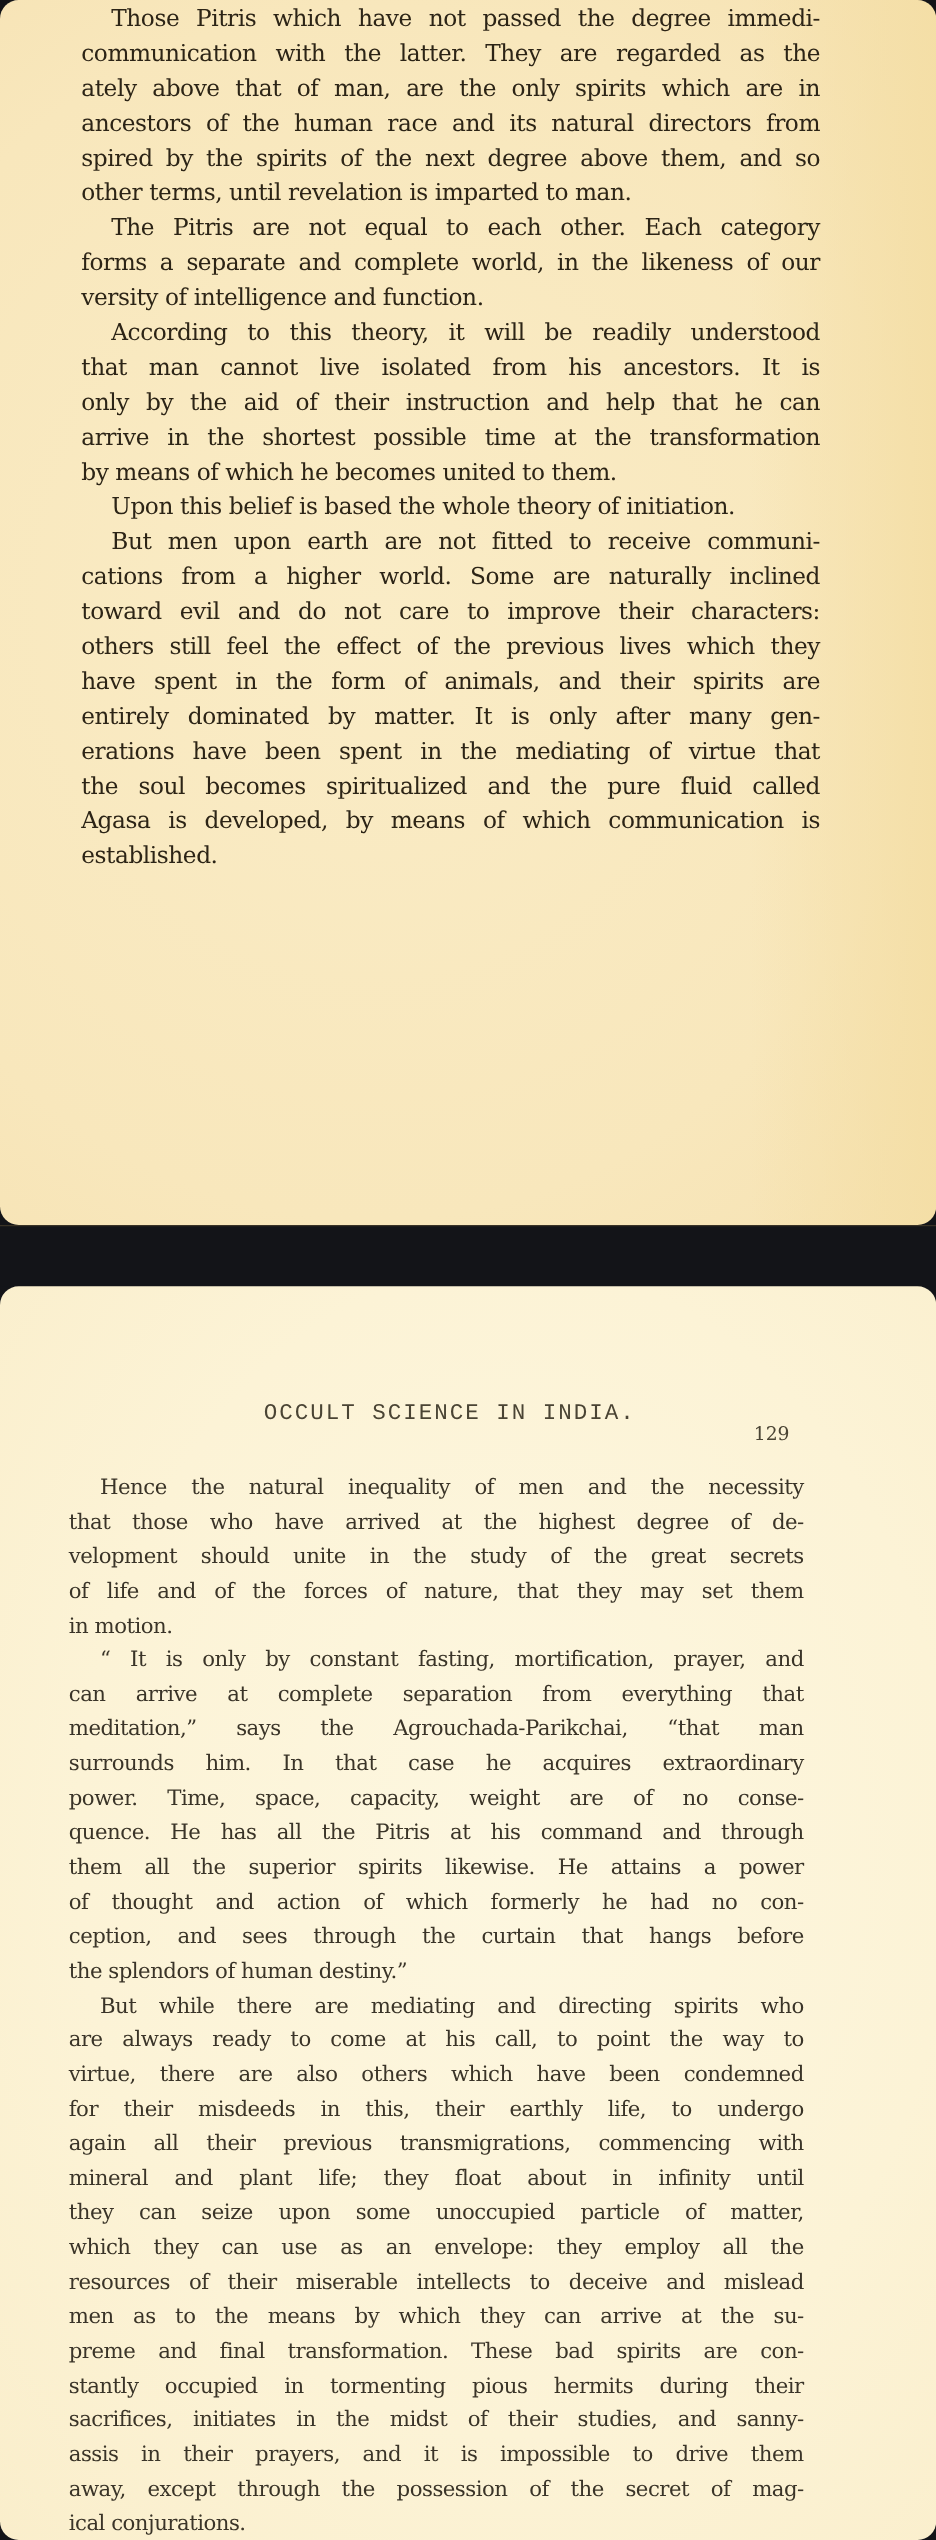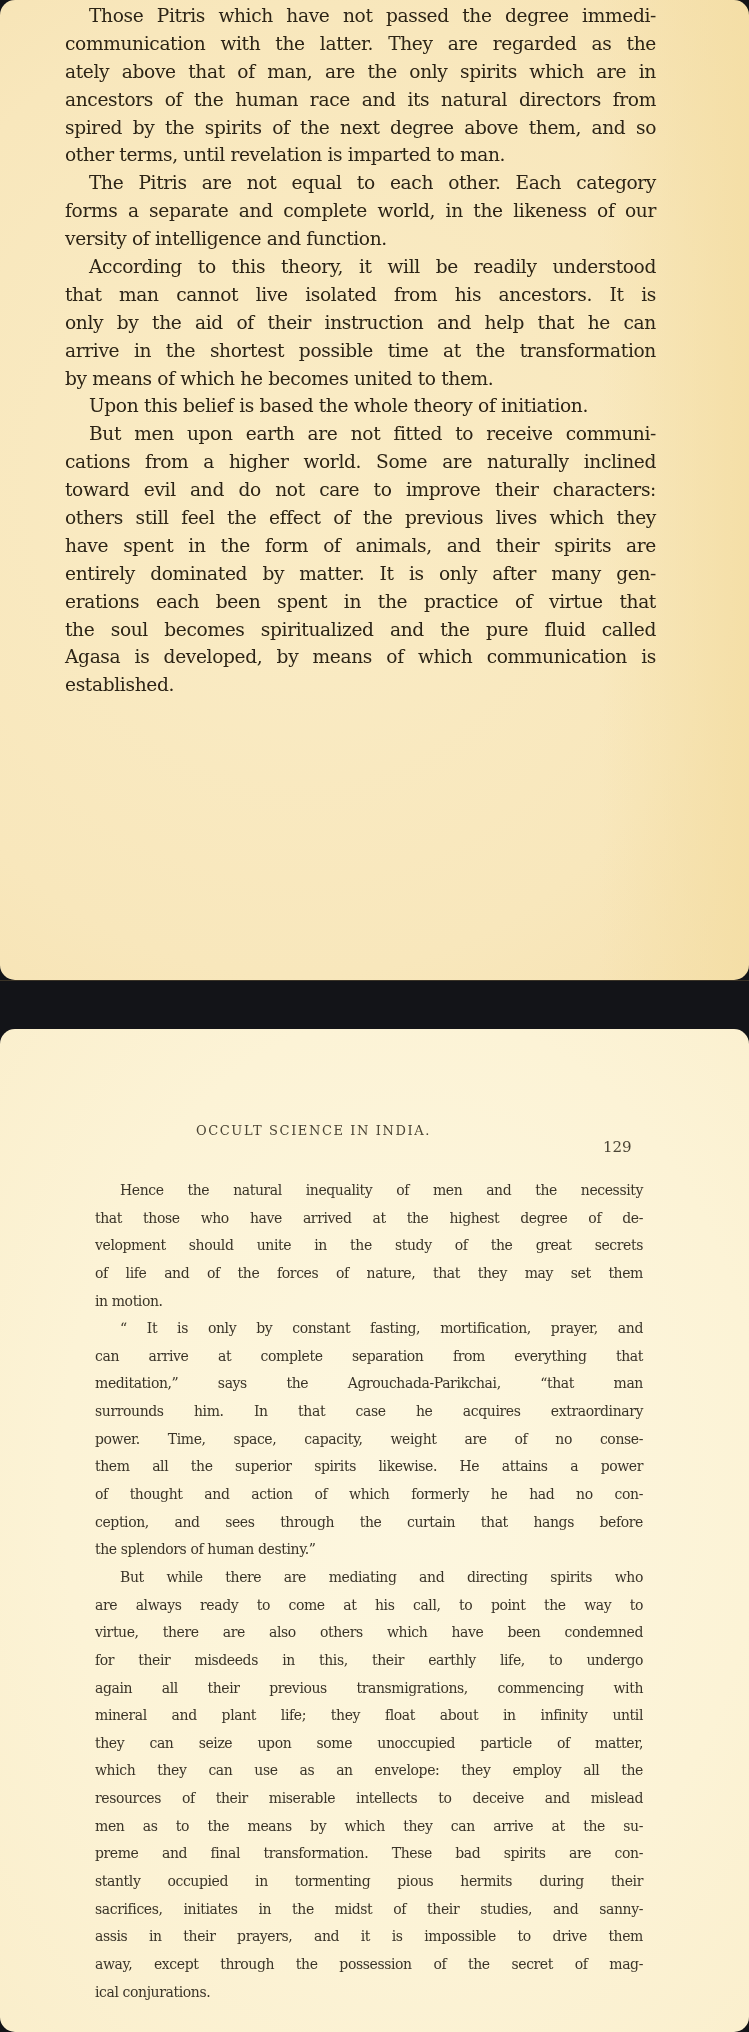--- a/index.html
+++ b/index.html
@@ -61,44 +61,44 @@
       text-align-last: justify;
       font-size: 18.6px;
       letter-spacing: -0.35px;
       word-spacing: 0px;
       height: 27.9px;
       line-height: 27.9px;
     }
     #page-bottom .line {
       height: 27.65px;
       line-height: 27.65px;
-      font-size: 14px;
+      font-size: 17px;
       letter-spacing: -0.4px;
-      margin-left: 40px;
     }
     .line.indent { padding-left: 24px; }
     #page-bottom .line.indent { padding-left: 25px; }
     .line.last { text-align-last: left; }
 
     .running-header {
       position: absolute;
       top: 90px;
       left: 196px;
       width: 442px;
       height: 24px;
       font-family: "DejaVu Serif", "Liberation Serif", serif;
     }
     .running-title {
       position: absolute;
-      left: 0;
+      left: 15px;
       top: 0;
-      font-size: 13px;
+      font-size: 18px;
       letter-spacing: 1.6px;
       color: #4a4434;
       line-height: 24px;
+      font-family: Liberation Mono, monospace;
     }
     .page-number {
       position: absolute;
       left: 407px;
       top: 16px;
       font-size: 15px;
       color: #4a4434;
       line-height: 24px;
     }
   </style>
@@ -121,21 +121,21 @@
       <span class="line">only by the aid of their instruction and help that he can</span>
       <span class="line">arrive in the shortest possible time at the transformation</span>
       <span class="line last">by means of which he becomes united to them.</span>
       <span class="line indent last">Upon this belief is based the whole theory of initiation.</span>
       <span class="line indent">But men upon earth are not fitted to receive communi-</span>
       <span class="line">cations from a higher world.  Some are naturally inclined</span>
       <span class="line">toward evil and do not care to improve their characters:</span>
       <span class="line">others still feel the effect of the previous lives which they</span>
       <span class="line">have spent in the form of animals, and their spirits are</span>
       <span class="line">entirely dominated by matter.  It is only after many gen-</span>
-      <span class="line">erations each been spent in the practice of virtue that</span>
+      <span class="line">erations have been spent in the mediating of virtue that</span>
       <span class="line">the soul becomes spiritualized and the pure fluid called</span>
       <span class="line">Agasa is developed, by means of which communication is</span>
       <span class="line last">established.</span>
     </div>
 </div>
 
 <div id="separator"></div>
 
 <div class="page" id="page-bottom">
   <div class="running-header">
@@ -146,20 +146,21 @@
       <span class="line indent">Hence the natural inequality of men and the necessity</span>
       <span class="line">that those who have arrived at the highest degree of de-</span>
       <span class="line">velopment should unite in the study of the great secrets</span>
       <span class="line">of life and of the forces of nature, that they may set them</span>
       <span class="line last">in motion.</span>
       <span class="line indent">“ It is only by constant fasting, mortification, prayer, and</span>
       <span class="line">can arrive at complete separation from everything that</span>
       <span class="line">meditation,” says the Agrouchada-Parikchai, “that man</span>
       <span class="line">surrounds him.  In that case he acquires extraordinary</span>
       <span class="line">power.  Time, space, capacity, weight are of no conse-</span>
+      <span class="line">quence.  He has all the Pitris at his command and through</span>
       <span class="line">them all the superior spirits likewise.  He attains a power</span>
       <span class="line">of thought and action of which formerly he had no con-</span>
       <span class="line">ception, and sees through the curtain that hangs before</span>
       <span class="line last">the splendors of human destiny.”</span>
       <span class="line indent">But while there are mediating and directing spirits who</span>
       <span class="line">are always ready to come at his call, to point the way to</span>
       <span class="line">virtue, there are also others which have been condemned</span>
       <span class="line">for their misdeeds in this, their earthly life, to undergo</span>
       <span class="line">again all their previous transmigrations, commencing with</span>
       <span class="line">mineral and plant life; they float about in infinity until</span>

